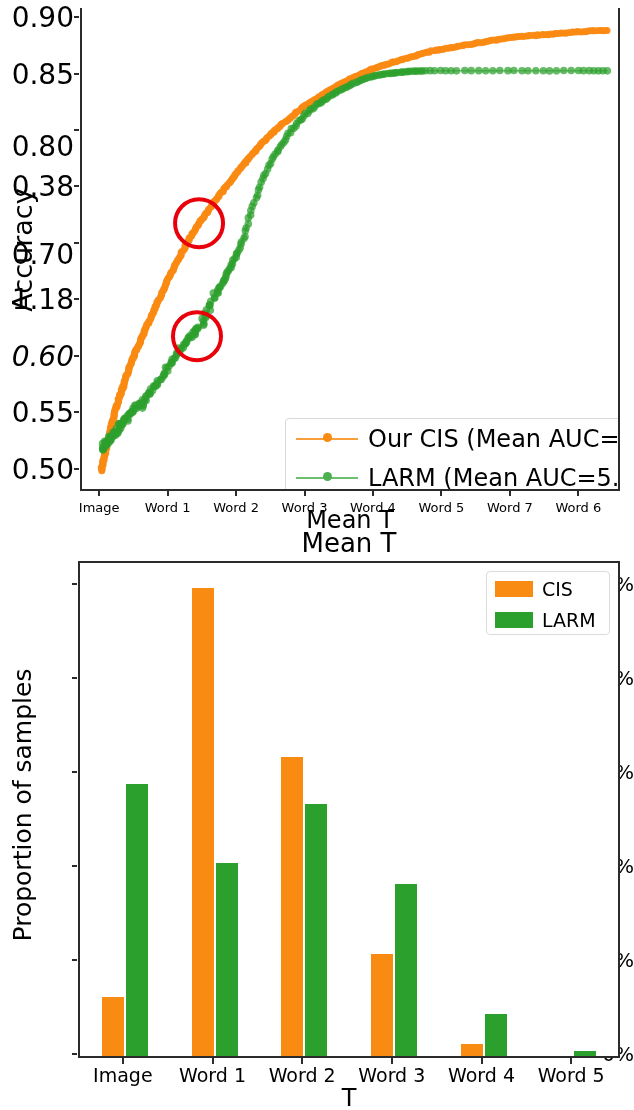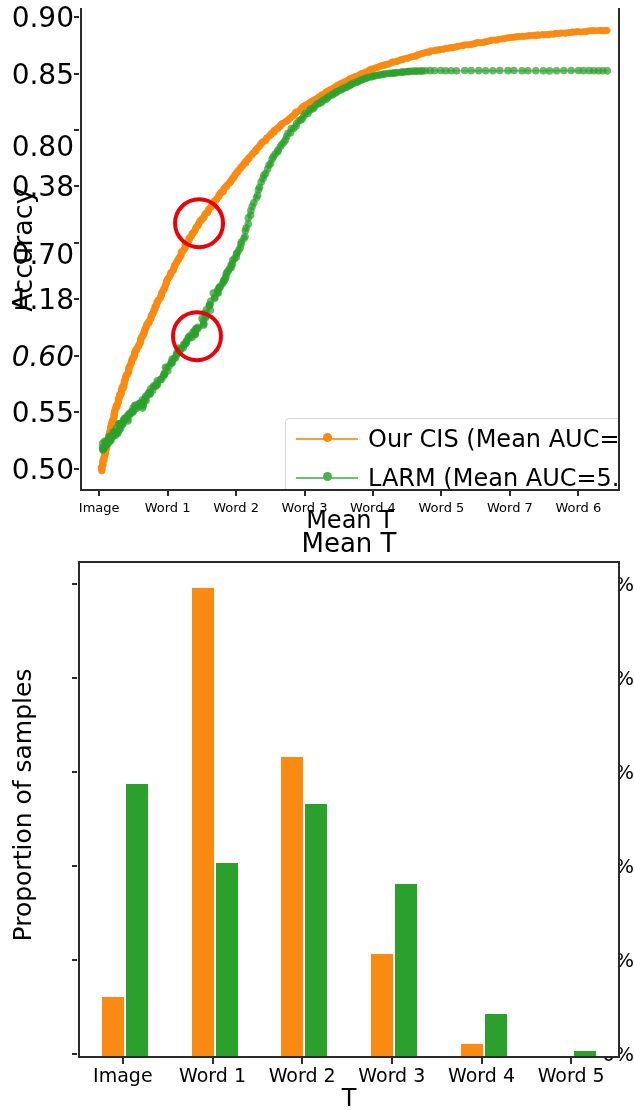--- a/index.html
+++ b/index.html
@@ -968,20 +968,30 @@
           <div class="bar" style="background: rgb(44, 160, 44); width: 22px; height: 193.444px; left: 135.5px;"></div>
           <div class="bar" style="background: rgb(249, 138, 18); width: 22px; height: 298.617px; left: 201.167px;"></div>
           <div class="bar" style="background: rgb(44, 160, 44); width: 22px; height: 251.665px; left: 225.167px;"></div>
           <div class="bar" style="background: rgb(249, 138, 18); width: 22px; height: 102.356px; left: 290.833px;"></div>
           <div class="bar" style="background: rgb(44, 160, 44); width: 22px; height: 171.846px; left: 314.833px;"></div>
           <div class="bar" style="background: rgb(249, 138, 18); width: 22px; height: 12.2076px; left: 380.5px;"></div>
           <div class="bar" style="background: rgb(44, 160, 44); width: 22px; height: 42.2571px; left: 404.5px;"></div>
           <div class="bar" style="background: rgb(44, 160, 44); width: 22px; height: 4.69524px; left: 494.167px;"></div>
         </div>
 
+      <div id="bottom-legend">
+        <div class="lrow">
+          <span class="swatch" style="background:#F98A12"></span>
+          <span class="ltext">CIS</span>
+        </div>
+        <div class="lrow">
+          <span class="swatch" style="background:#2CA02C"></span>
+          <span class="ltext">LARM</span>
+        </div>
+      </div>
     </div>
 
     <div id="bottom-xticks">
         <div class="xtick" style="left: 122.833px;">Image</div>
         <div class="xtickmark" style="left: 121.833px;"></div>
         <div class="xtick" style="left: 212.5px;">Word 1</div>
         <div class="xtickmark" style="left: 211.5px;"></div>
         <div class="xtick" style="left: 302.167px;">Word 2</div>
         <div class="xtickmark" style="left: 301.167px;"></div>
         <div class="xtick" style="left: 391.833px;">Word 3</div>

